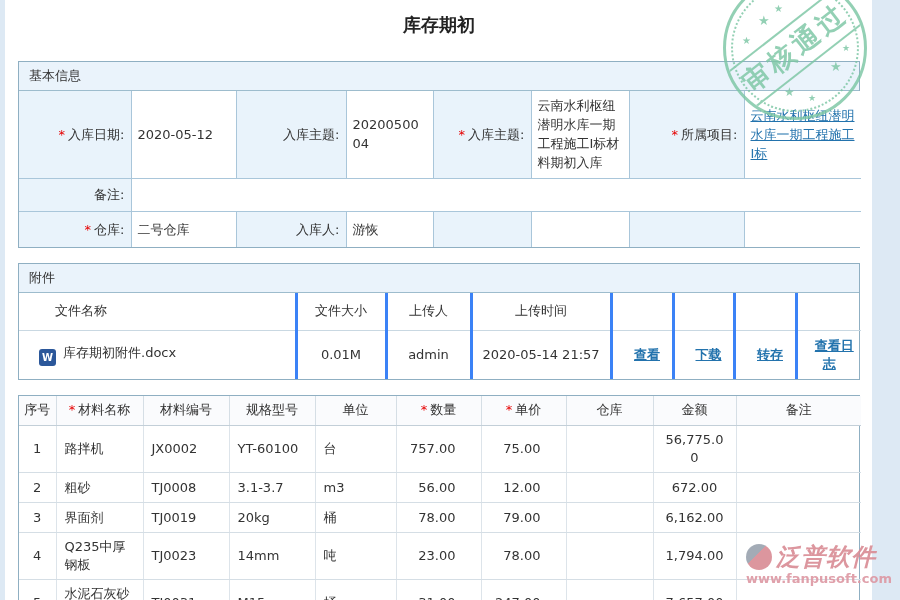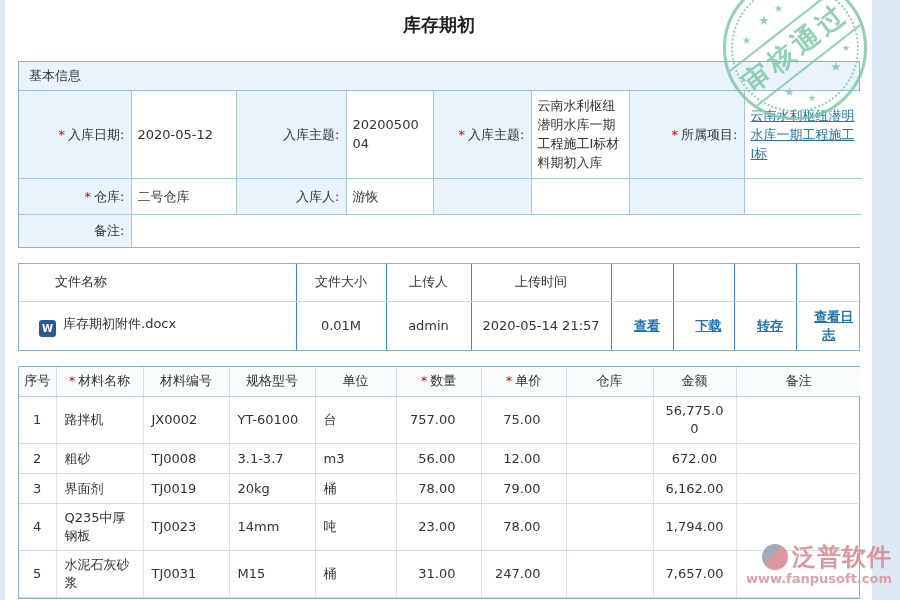--- a/index.html
+++ b/index.html
@@ -29,21 +29,21 @@
   
   .basic-table td { border-right:1px solid #a9c6da; border-bottom:1px solid #a9c6da; padding:4px 6px; line-height:19px; word-break:break-all; }
   .basic-table tr td:last-child { border-right:none; }
   .basic-table tr:last-child td { border-bottom:none; }
   .label-cell { background:#e9f3fb; text-align:right; color:#333; }
   .value-cell { background:#fff; text-align:left; }
   .req { color:#e60000; margin-right:3px; }
   a.link { color:#2373ad; text-decoration:underline; cursor:pointer; }
 
   
-  .attach-table th, .attach-table td { border-right:1px solid #3b82f6; border-bottom:1px solid #c9d8e2; padding:6px 6px; }
+  .attach-table th, .attach-table td { border-right:3px solid #3b82f6; border-bottom:1px solid #c9d8e2; padding:6px 6px; }
   .attach-table tr th:last-child, .attach-table tr td:last-child { border-right:none; }
   .attach-table tr:last-child td { border-bottom:none; }
   .attach-table th { text-align:center; height:37px; }
   .attach-table td { height:33px; text-align:center; }
   .attach-table .file-col { text-align:left; padding-left:20px; }
   .attach-table th.file-col { padding-left:36px; }
   .word-icon {
     display:inline-block; width:17px; height:17px; background:#2b579a; color:#fff;
     font-size:10px; font-weight:bold; text-align:center; line-height:17px;
     border-radius:3px; margin-right:7px; vertical-align:-4px;
@@ -86,21 +86,21 @@
   .star.s1 { left:32px; top:34px;  font-size:13px; }
   .star.s2 { left:16px; top:56px;  font-size:10px; }
   .star.s3 { left:48px; top:24px;  font-size:10px; }
   .star.s4 { left:104px; top:80px; font-size:13px; }
   .star.s5 { left:116px; top:64px; font-size:9px;  }
   .star.s6 { left:58px;  top:106px;font-size:12px; }
   .star.s7 { left:82px;  top:114px;font-size:9px;  }
 
   
   .watermark { position:absolute; right:8px; bottom:14px; z-index:6; text-align:right; opacity:.9; pointer-events:none; }
-  .wm-row { display:flex; align-items:center; justify-content:flex-end; gap:4px; }
+  .wm-row { display:flex; align-items:center; gap:4px;font-style:italic; }
   .wm-logo {
     display:inline-block; width:26px; height:26px; border-radius:50%;
     background:linear-gradient(135deg,#9aa3af 0 42%, #d98b94 42% 100%);
   }
   .wm-brand { font-size:24px; font-weight:bold; color:#d98b94; letter-spacing:1px; }
   .wm-url { font-size:13px; font-weight:bold; color:#dd97a2; margin-top:-2px; }
 </style>
 </head>
 <body>
 
@@ -128,39 +128,40 @@
             <tr style="height:87px">
           <td class="label-cell"><span class="req">*</span><span>入库日期:</span></td>
           <td class="value-cell">2020-05-12</td>
           <td class="label-cell">入库主题:</td>
           <td class="value-cell">2020050004</td>
           <td class="label-cell"><span class="req">*</span><span>入库主题:</span></td>
           <td class="value-cell">云南水利枢纽潜明水库一期工程施工I标材料期初入库</td>
           <td class="label-cell"><span class="req">*</span><span>所属项目:</span></td>
           <td class="value-cell"><a class="link">云南水利枢纽潜明水库一期工程施工I标</a></td>
         </tr>
+        <tr style="height:33px">
+          <td class="label-cell">备注:</td>
+          <td class="value-cell" colspan="7"></td>
+        </tr>
         <tr style="height:36px">
           <td class="label-cell"><span class="req">*</span><span>仓库:</span></td>
           <td class="value-cell">二号仓库</td>
           <td class="label-cell">入库人:</td>
           <td class="value-cell">游恢</td>
           <td class="label-cell"></td>
           <td class="value-cell"></td>
           <td class="label-cell"></td>
           <td class="value-cell"></td>
         </tr>
-        <tr style="height:33px">
-          <td class="label-cell">备注:</td>
-          <td class="value-cell" colspan="7"></td>
-        </tr>
       </tbody>
         </table>
     </div>
 
     <div class="section">
+      <div class="section-header">附件</div>
       <table class="attach-table">
         <colgroup>
           <col style="width:277px">
             <col style="width:90px">
             <col style="width:85px">
             <col style="width:140px">
           <col style="width:62px">
             <col style="width:61px">
             <col style="width:62px">
             <col style="width:65px">

